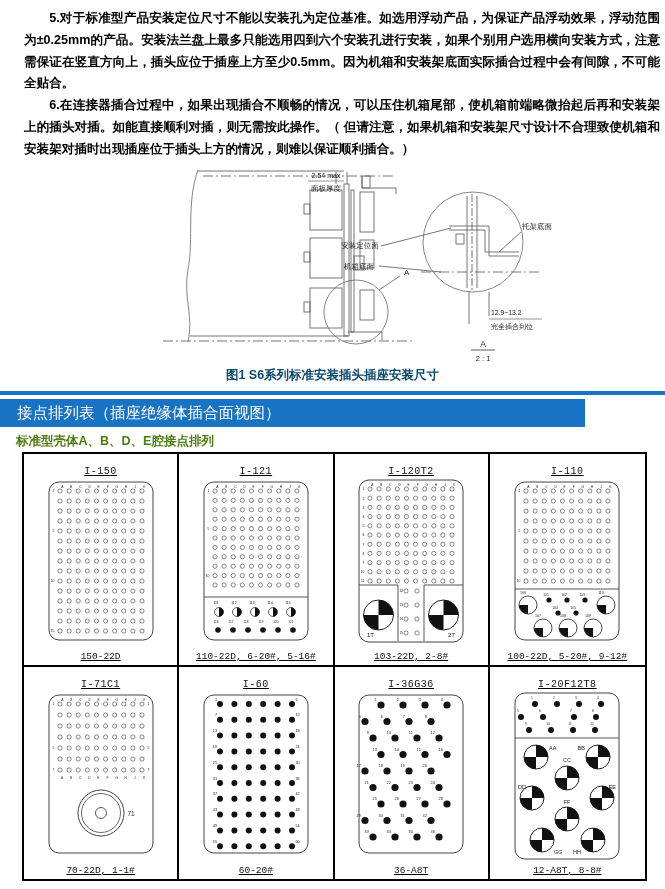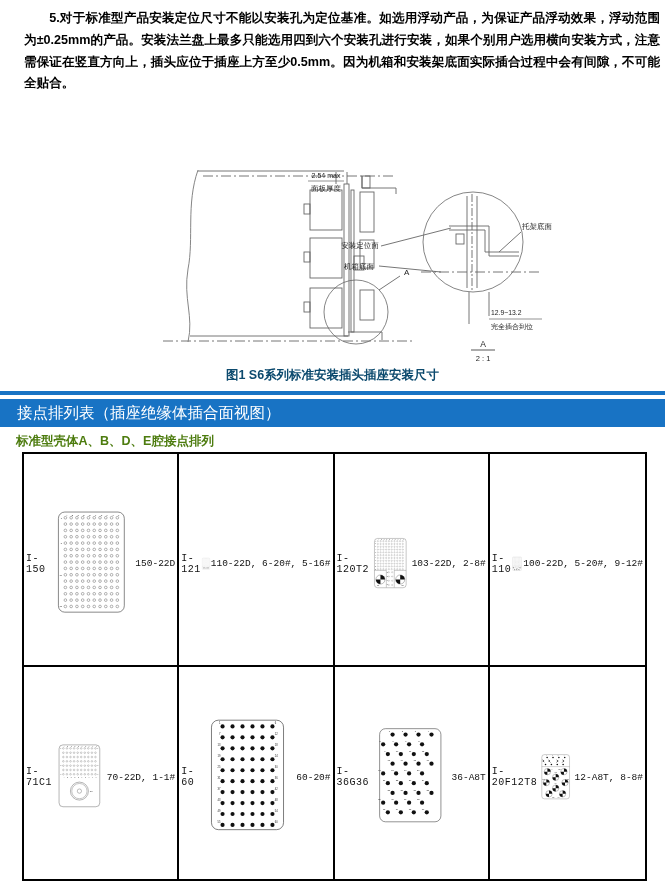--- a/index.html
+++ b/index.html
@@ -5,41 +5,42 @@
   html,body{margin:0;padding:0;background:#fff;}
   .page{position:relative;width:665px;height:889px;background:#fff;outline:1px solid #dcdcdc;
         font-family:"Liberation Sans",sans-serif;overflow:hidden;}
   .textblock{position:absolute;left:24px;top:8px;width:636px;font-size:12.6px;font-weight:600;
              line-height:21.8px;text-align:justify;color:#000;}
   .textblock p{margin:0;text-indent:2em;}
   .figure-wrap{position:absolute;left:138px;top:164px;width:420px;height:200px;}
   .fig-caption{position:absolute;left:0;top:367px;width:665px;text-align:center;
                font-size:12.5px;font-weight:700;color:#0c4a6e;}
   .blue-rule{position:absolute;left:0;top:391px;width:665px;height:4px;background:#1873c4;}
-  .banner{position:absolute;left:0;top:399px;width:665px;height:28px;background:#1873c4;
+  .banner{position:absolute;left:0;top:399px;width:585px;height:28px;background:#1873c4;
           color:#fff;font-size:15.5px;line-height:28px;box-sizing:border-box;padding-left:17px;}
   .subtitle{position:absolute;left:16px;top:433px;color:#4d7c0f;font-weight:700;font-size:12.5px;}
   .conn-table{position:absolute;left:22px;top:452px;width:621px;height:425px;border:2px solid #000;
               display:grid;grid-template-columns:repeat(4,1fr);grid-template-rows:1fr 1fr;background:#fff;}
-  .cell{border-right:2px solid #000;border-bottom:2px solid #000;display:flex;flex-direction:row;
-        align-items:center;justify-content:space-between;padding:12px 2px 3px;box-sizing:border-box;overflow:hidden;}
+  .cell{border-right:2px solid #000;border-bottom:2px solid #000;display:flex;flex-direction:column;
+        align-items:center;justify-content:space-between;padding:12px 2px 3px;box-sizing:border-box;overflow:hidden;text-decoration:underline;}
   .cell:nth-child(4n){border-right:none;}
   .cell:nth-child(n+5){border-bottom:none;}
   .ctitle{font-family:"Liberation Mono",monospace;font-size:10px;letter-spacing:.5px;color:#111;}
   .ccap{font-family:"Liberation Mono",monospace;font-size:9.5px;color:#111;white-space:nowrap;}
   .cdraw{width:140px;height:172px;}
   svg text{font-family:"Liberation Sans",sans-serif;fill:#222;}
 </style>
 </head>
 <body>
 
 <div class="page">
 
   <div class="textblock">
     <p>5.对于标准型产品安装定位尺寸不能以安装孔为定位基准。如选用浮动产品，为保证产品浮动效果，浮动范围为±0.25mm的产品。安装法兰盘上最多只能选用四到六个安装孔进行安装，如果个别用户选用横向安装方式，注意需保证在竖直方向上，插头应位于插座上方至少0.5mm。因为机箱和安装架底面实际插合过程中会有间隙，不可能全贴合。</p>
+    <p>6.在连接器插合过程中，如果出现插合不顺畅的情况，可以压住机箱尾部，使机箱前端略微抬起后再和安装架上的插头对插。如能直接顺利对插，则无需按此操作。（ 但请注意，如果机箱和安装架尺寸设计不合理致使机箱和安装架对插时出现插座位于插头上方的情况，则难以保证顺利插合。）</p>
   </div>
 
   <div class="figure-wrap">
     <svg viewBox="0 0 420 200" width="420" height="200">
       <g stroke="#666" stroke-width="0.9" fill="none">
 
         <path d="M65,12 H255" stroke-dasharray="10 3 2 3"></path>
         <path d="M25,177 H275" stroke-dasharray="10 3 2 3"></path>
 
         <path d="M60,6 C48,40 56,75 50,105 C45,135 56,152 50,178" stroke="#777"></path>

